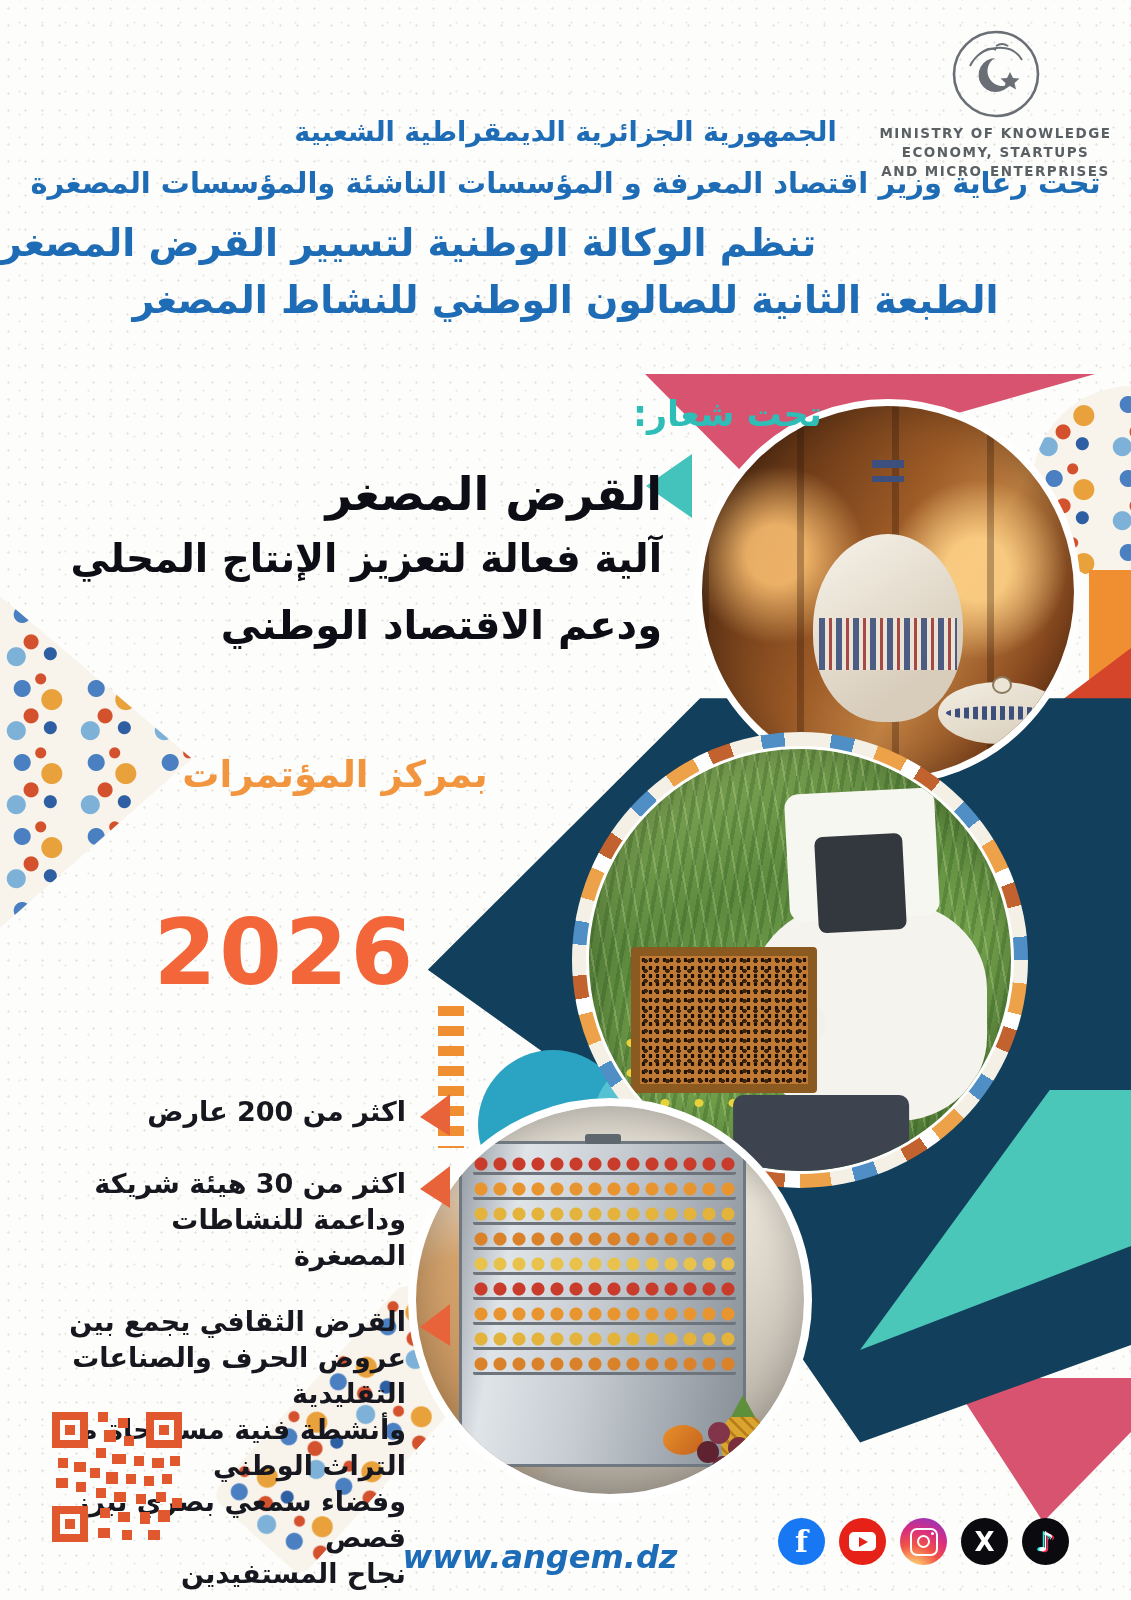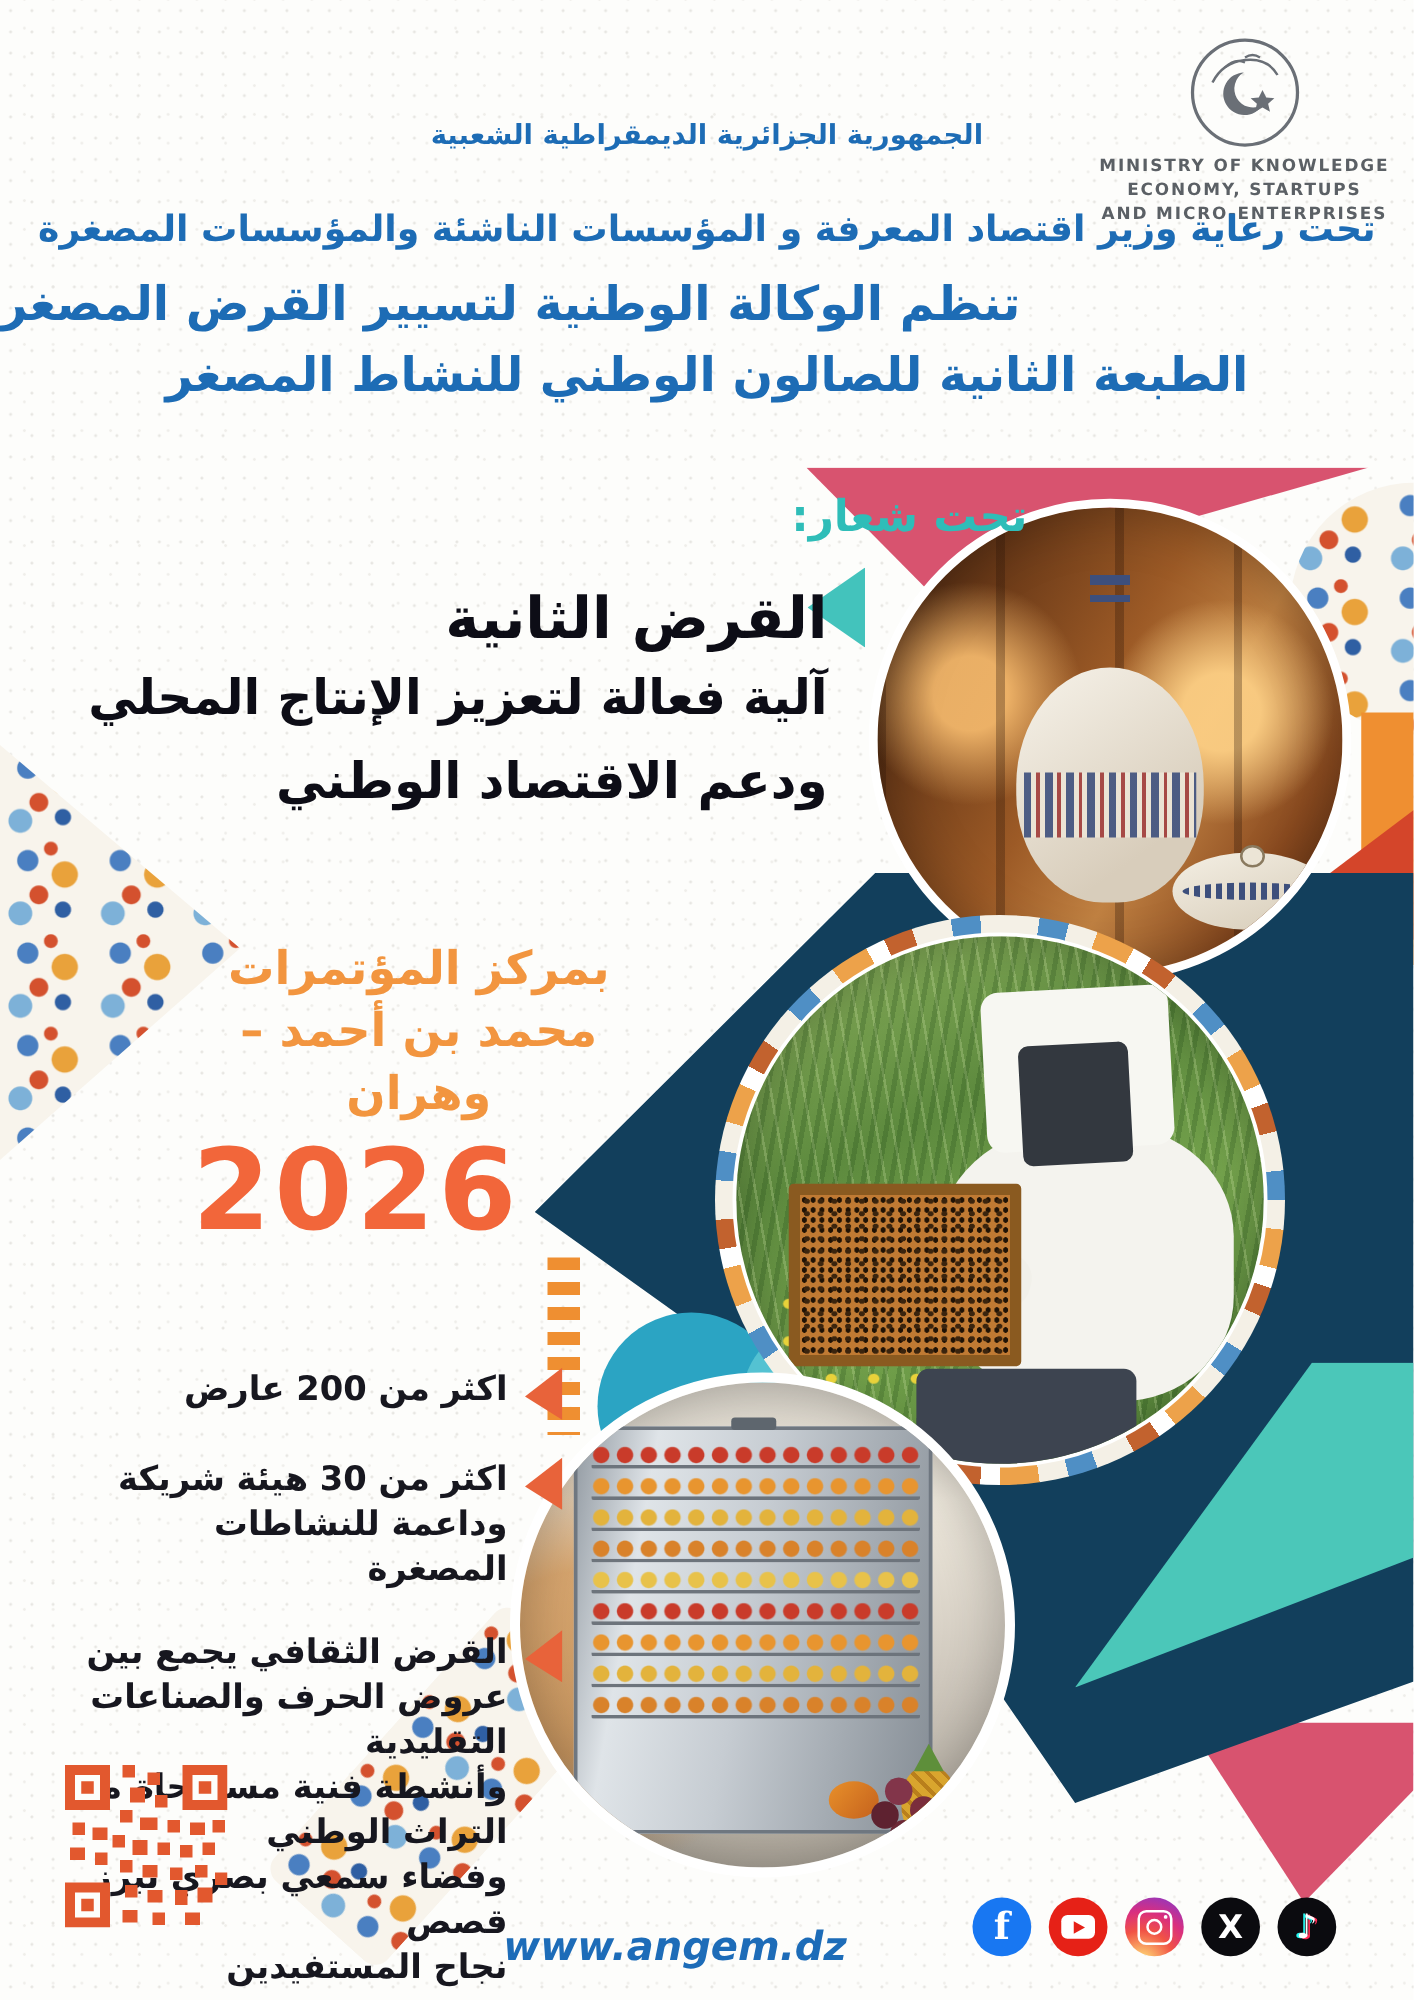--- a/index.html
+++ b/index.html
@@ -7,21 +7,21 @@
   .poster{position:absolute;inset:0;width:1131px;height:1600px;overflow:hidden;
     background-color:#fdfdfb;
     background-image:radial-gradient(#e7e6e2 1.1px,transparent 1.3px),radial-gradient(#efeeea 1px,transparent 1.2px);
     background-size:17px 17px,23px 23px;background-position:0 0,8px 11px;}
   .abs{position:absolute;}
   .rtl{direction:rtl;unicode-bidi:embed;}
   .c{border-radius:50%;}
 
   
   .blue-t{color:#1d6cb5;font-weight:bold;}
-  .republic{left:0;right:0;top:96px;text-align:center;font-size:22px;z-index:30;}
+  .republic{left:0;right:0;top:116px;text-align:center;font-size:27px;z-index:30;}
   .patronage{left:0;right:0;top:166px;text-align:center;font-size:29px;white-space:nowrap;z-index:30;}
   .organizer{left:0;right:0;top:221px;text-align:left;font-size:38px;z-index:30;}
   .edition{left:0;right:0;top:278px;text-align:center;font-size:38px;z-index:30;}
 
   .slogan-label{left:610px;top:394px;width:212px;text-align:right;font-size:35px;font-weight:bold;color:#2fbdb8;z-index:30;}
   .slogan{left:30px;top:462px;width:632px;text-align:right;z-index:30;color:#0d0d16;font-weight:800;}
   .slogan .l1{font-size:46px;line-height:64px;}
   .slogan .l2{font-size:39px;line-height:66px;}
   .slogan .l3{font-size:40px;line-height:66px;}
 
@@ -181,28 +181,27 @@
   </div>
 
   <div class="abs rtl blue-t republic">الجمهورية الجزائرية الديمقراطية الشعبية</div>
   <div class="abs rtl blue-t patronage">تحت رعاية وزير اقتصاد المعرفة  و المؤسسات الناشئة والمؤسسات المصغرة</div>
   <div class="abs rtl blue-t organizer">تنظم الوكالة الوطنية لتسيير القرض المصغر</div>
   <div class="abs rtl blue-t edition">الطبعة الثانية للصالون الوطني للنشاط المصغر</div>
 
   <div class="abs rtl slogan-label">تحت شعار:</div>
   <div class="abs teal-marker"></div>
   <div class="abs rtl slogan">
-    <div class="l1">القرض الثانية</div>
+    <div class="l1">القرض المصغر</div>
     <div class="l2">آلية فعالة لتعزيز الإنتاج المحلي</div>
     <div class="l3">ودعم الاقتصاد الوطني</div>
   </div>
 
   <div class="abs rtl venue">
     <div>بمركز المؤتمرات</div>
-    <div>محمد بن أحمد – وهران</div>
   </div>
   <div class="abs year">2026</div>
 
   <div class="abs bullets">
     <div class="brow">
       <div class="btri"></div>
       <div class="btxt rtl">
         <div>اكثر من 200 عارض</div>
       </div>
     </div>

